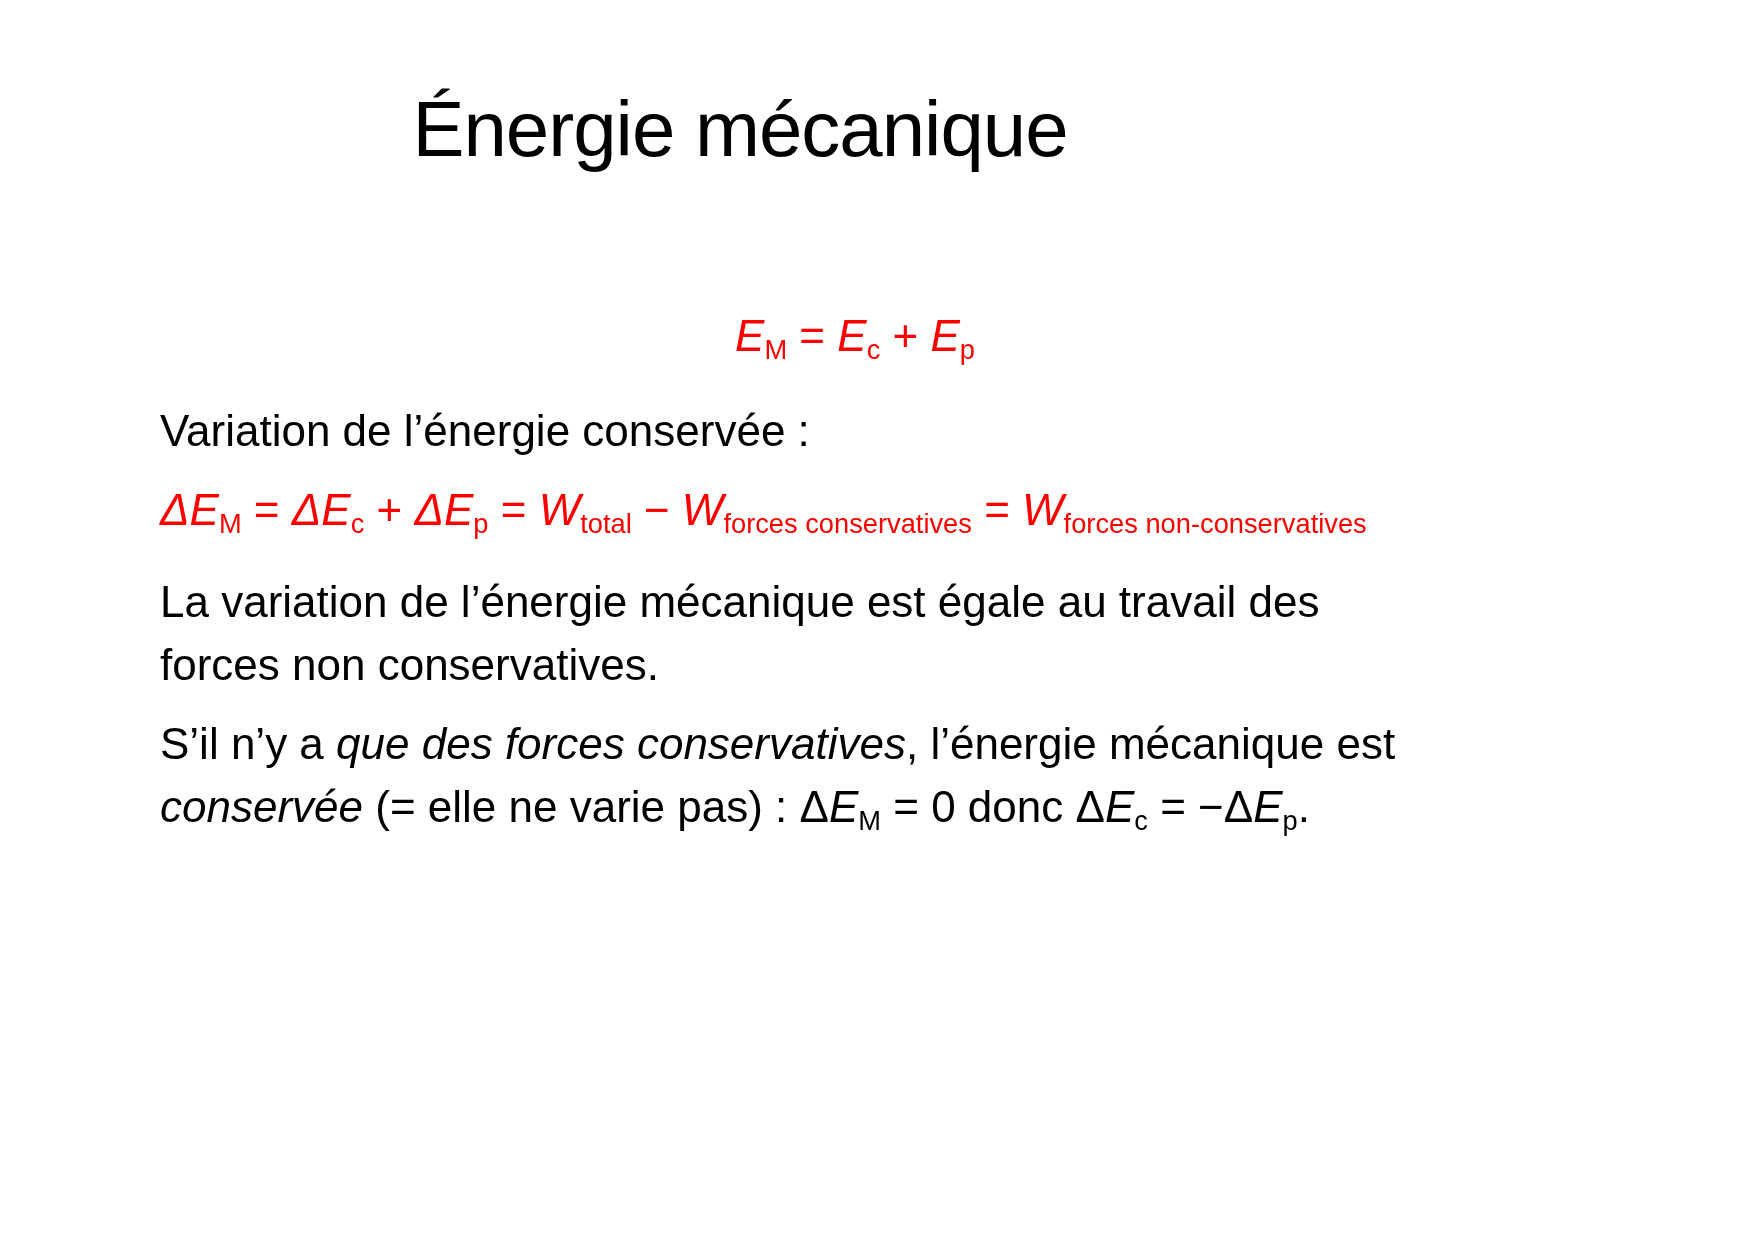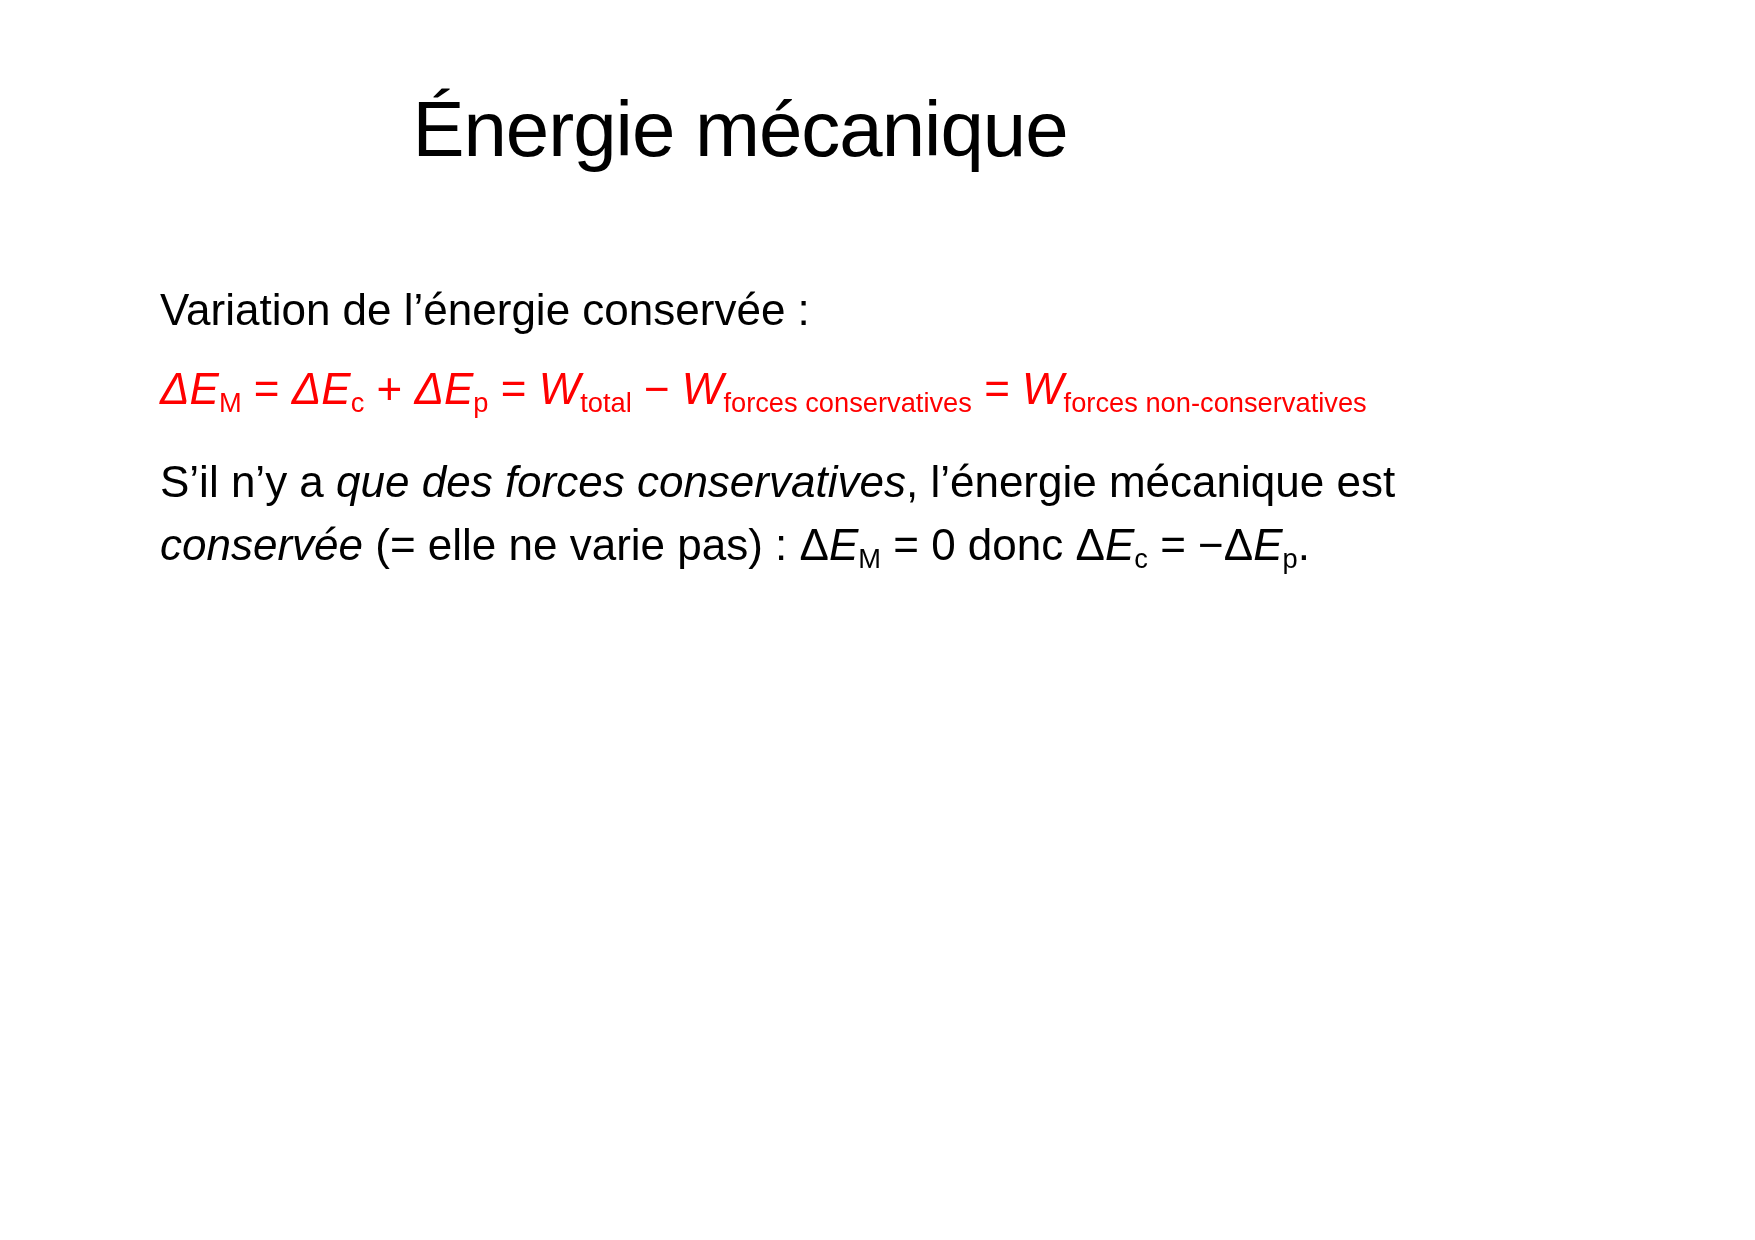--- a/index.html
+++ b/index.html
@@ -59,19 +59,21 @@
     color: var(--page-gray, #8a8a8a);
   }
 </style>
 </head>
 <body>
 
 <div class="slide">
   <div class="title">Énergie mécanique</div>
 
   <div class="content">
+      <div class="para formula-centered red"><span class="it">E</span><span class="sub">M</span><span> = </span><span class="it">E</span><span class="sub">c</span><span> + </span><span class="it">E</span><span class="sub">p</span></div>
       <div class="para body"><span>Variation de l’énergie conservée :</span></div>
       <div class="para body red"><span class="it">ΔE</span><span class="sub">M</span><span> = </span><span class="it">ΔE</span><span class="sub">c</span><span> + </span><span class="it">ΔE</span><span class="sub">p</span><span> = </span><span class="it">W</span><span class="sub">total</span><span> − </span><span class="it">W</span><span class="sub">forces conservatives</span><span> = </span><span class="it">W</span><span class="sub">forces non-conservatives</span></div>
+      <div class="para body"><span>La variation de l’énergie mécanique est égale au travail des</span><br><span>forces non conservatives.</span></div>
       <div class="para body"><span>S’il n’y a </span><span class="it">que des forces conservatives</span><span>, l’énergie mécanique est</span><br><span class="it">conservée</span><span> (= elle ne varie pas) : Δ</span><span class="it">E</span><span class="sub">M</span><span> = 0 donc Δ</span><span class="it">E</span><span class="sub">c</span><span> = −Δ</span><span class="it">E</span><span class="sub">p</span><span>.</span></div>
     </div>
 
   <div class="page-number">15</div>
 </div>
 
 </body></html>

